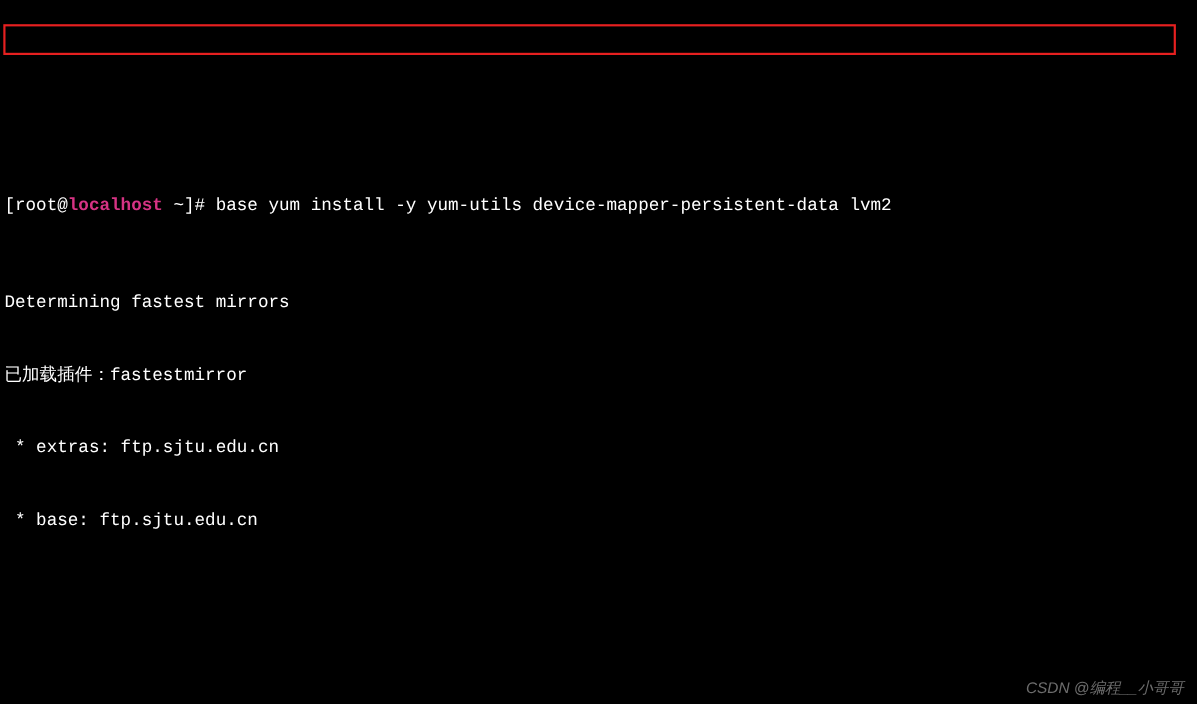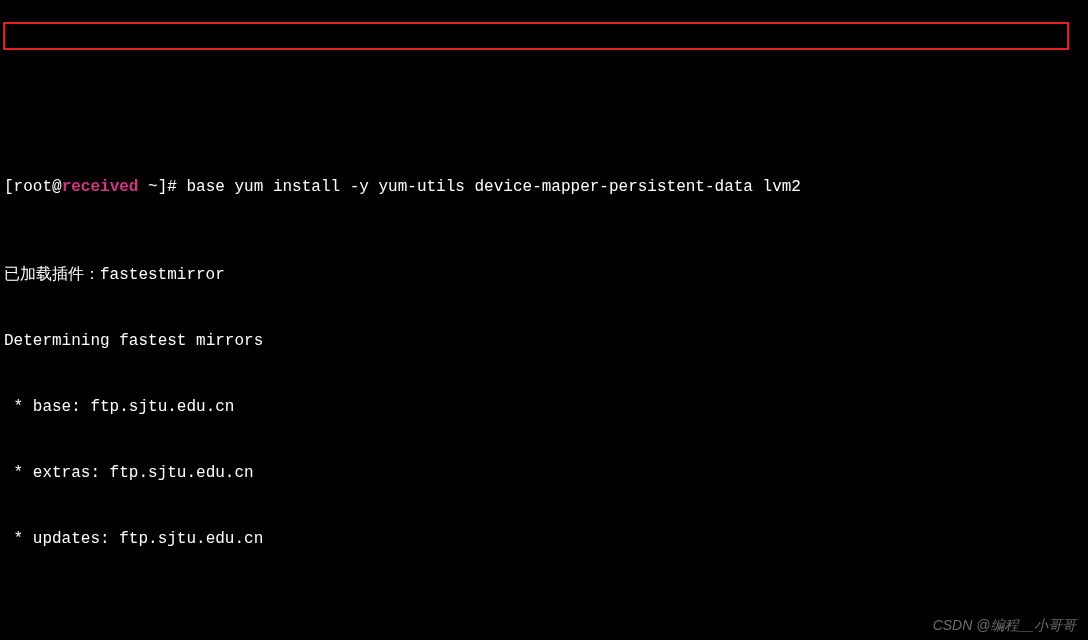--- a/index.html
+++ b/index.html
@@ -46,27 +46,26 @@
   }
 </style>
 </head>
 <body>
 
 <div class="terminal">
 
 
   <span class="line"> </span>
 
-  <span class="line">[<span>root</span>@<span class="magenta">received</span> <span>~</span><span>]# </span><span>base yum install -y yum-utils device-mapper-persistent-data lvm2</span></span>
+  <span class="line">[<span>root</span>@<span class="magenta">localhost</span> <span>~</span><span>]# </span><span>base yum install -y yum-utils device-mapper-persistent-data lvm2</span></span>
 
+  <span class="line">Determining fastest mirrors</span>
   <span class="line">已加载插件：fastestmirror</span>
-  <span class="line">Determining fastest mirrors</span>
+  <span class="line"> * extras: ftp.sjtu.edu.cn</span>
   <span class="line"> * base: ftp.sjtu.edu.cn</span>
-  <span class="line"> * extras: ftp.sjtu.edu.cn</span>
-  <span class="line"> * updates: ftp.sjtu.edu.cn</span>
   
   
   
   
   
   
   
   
   
   

